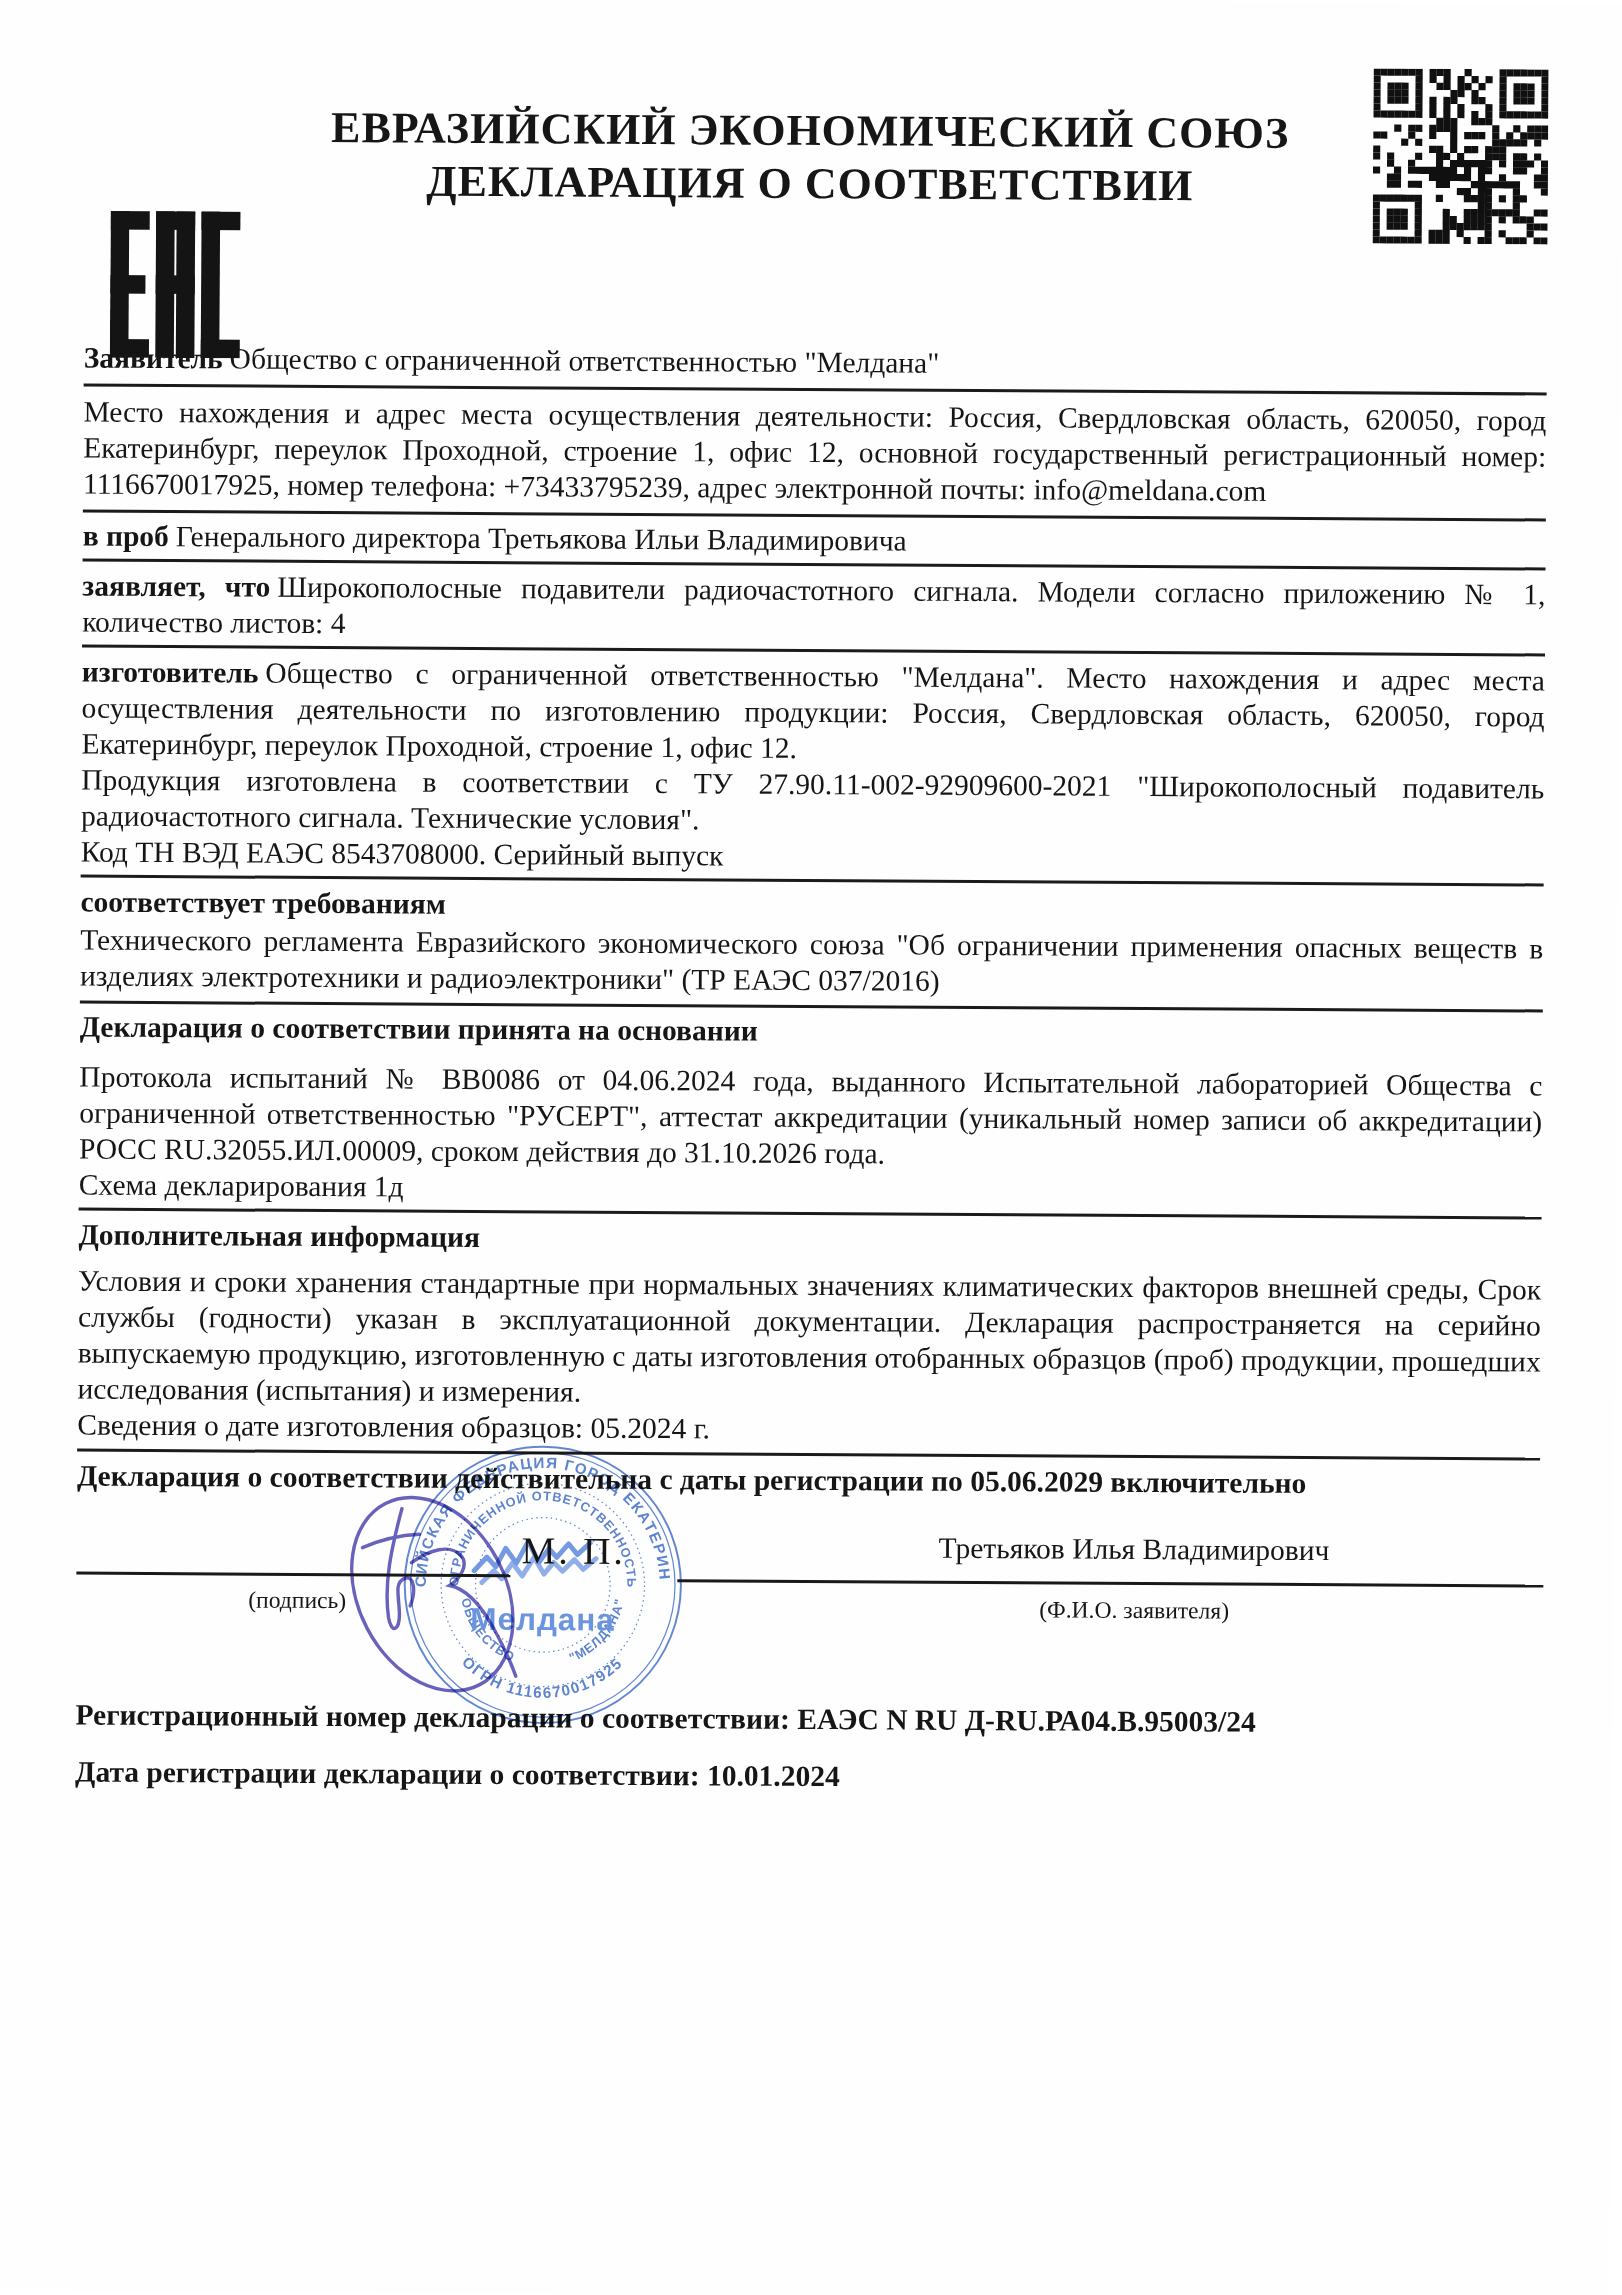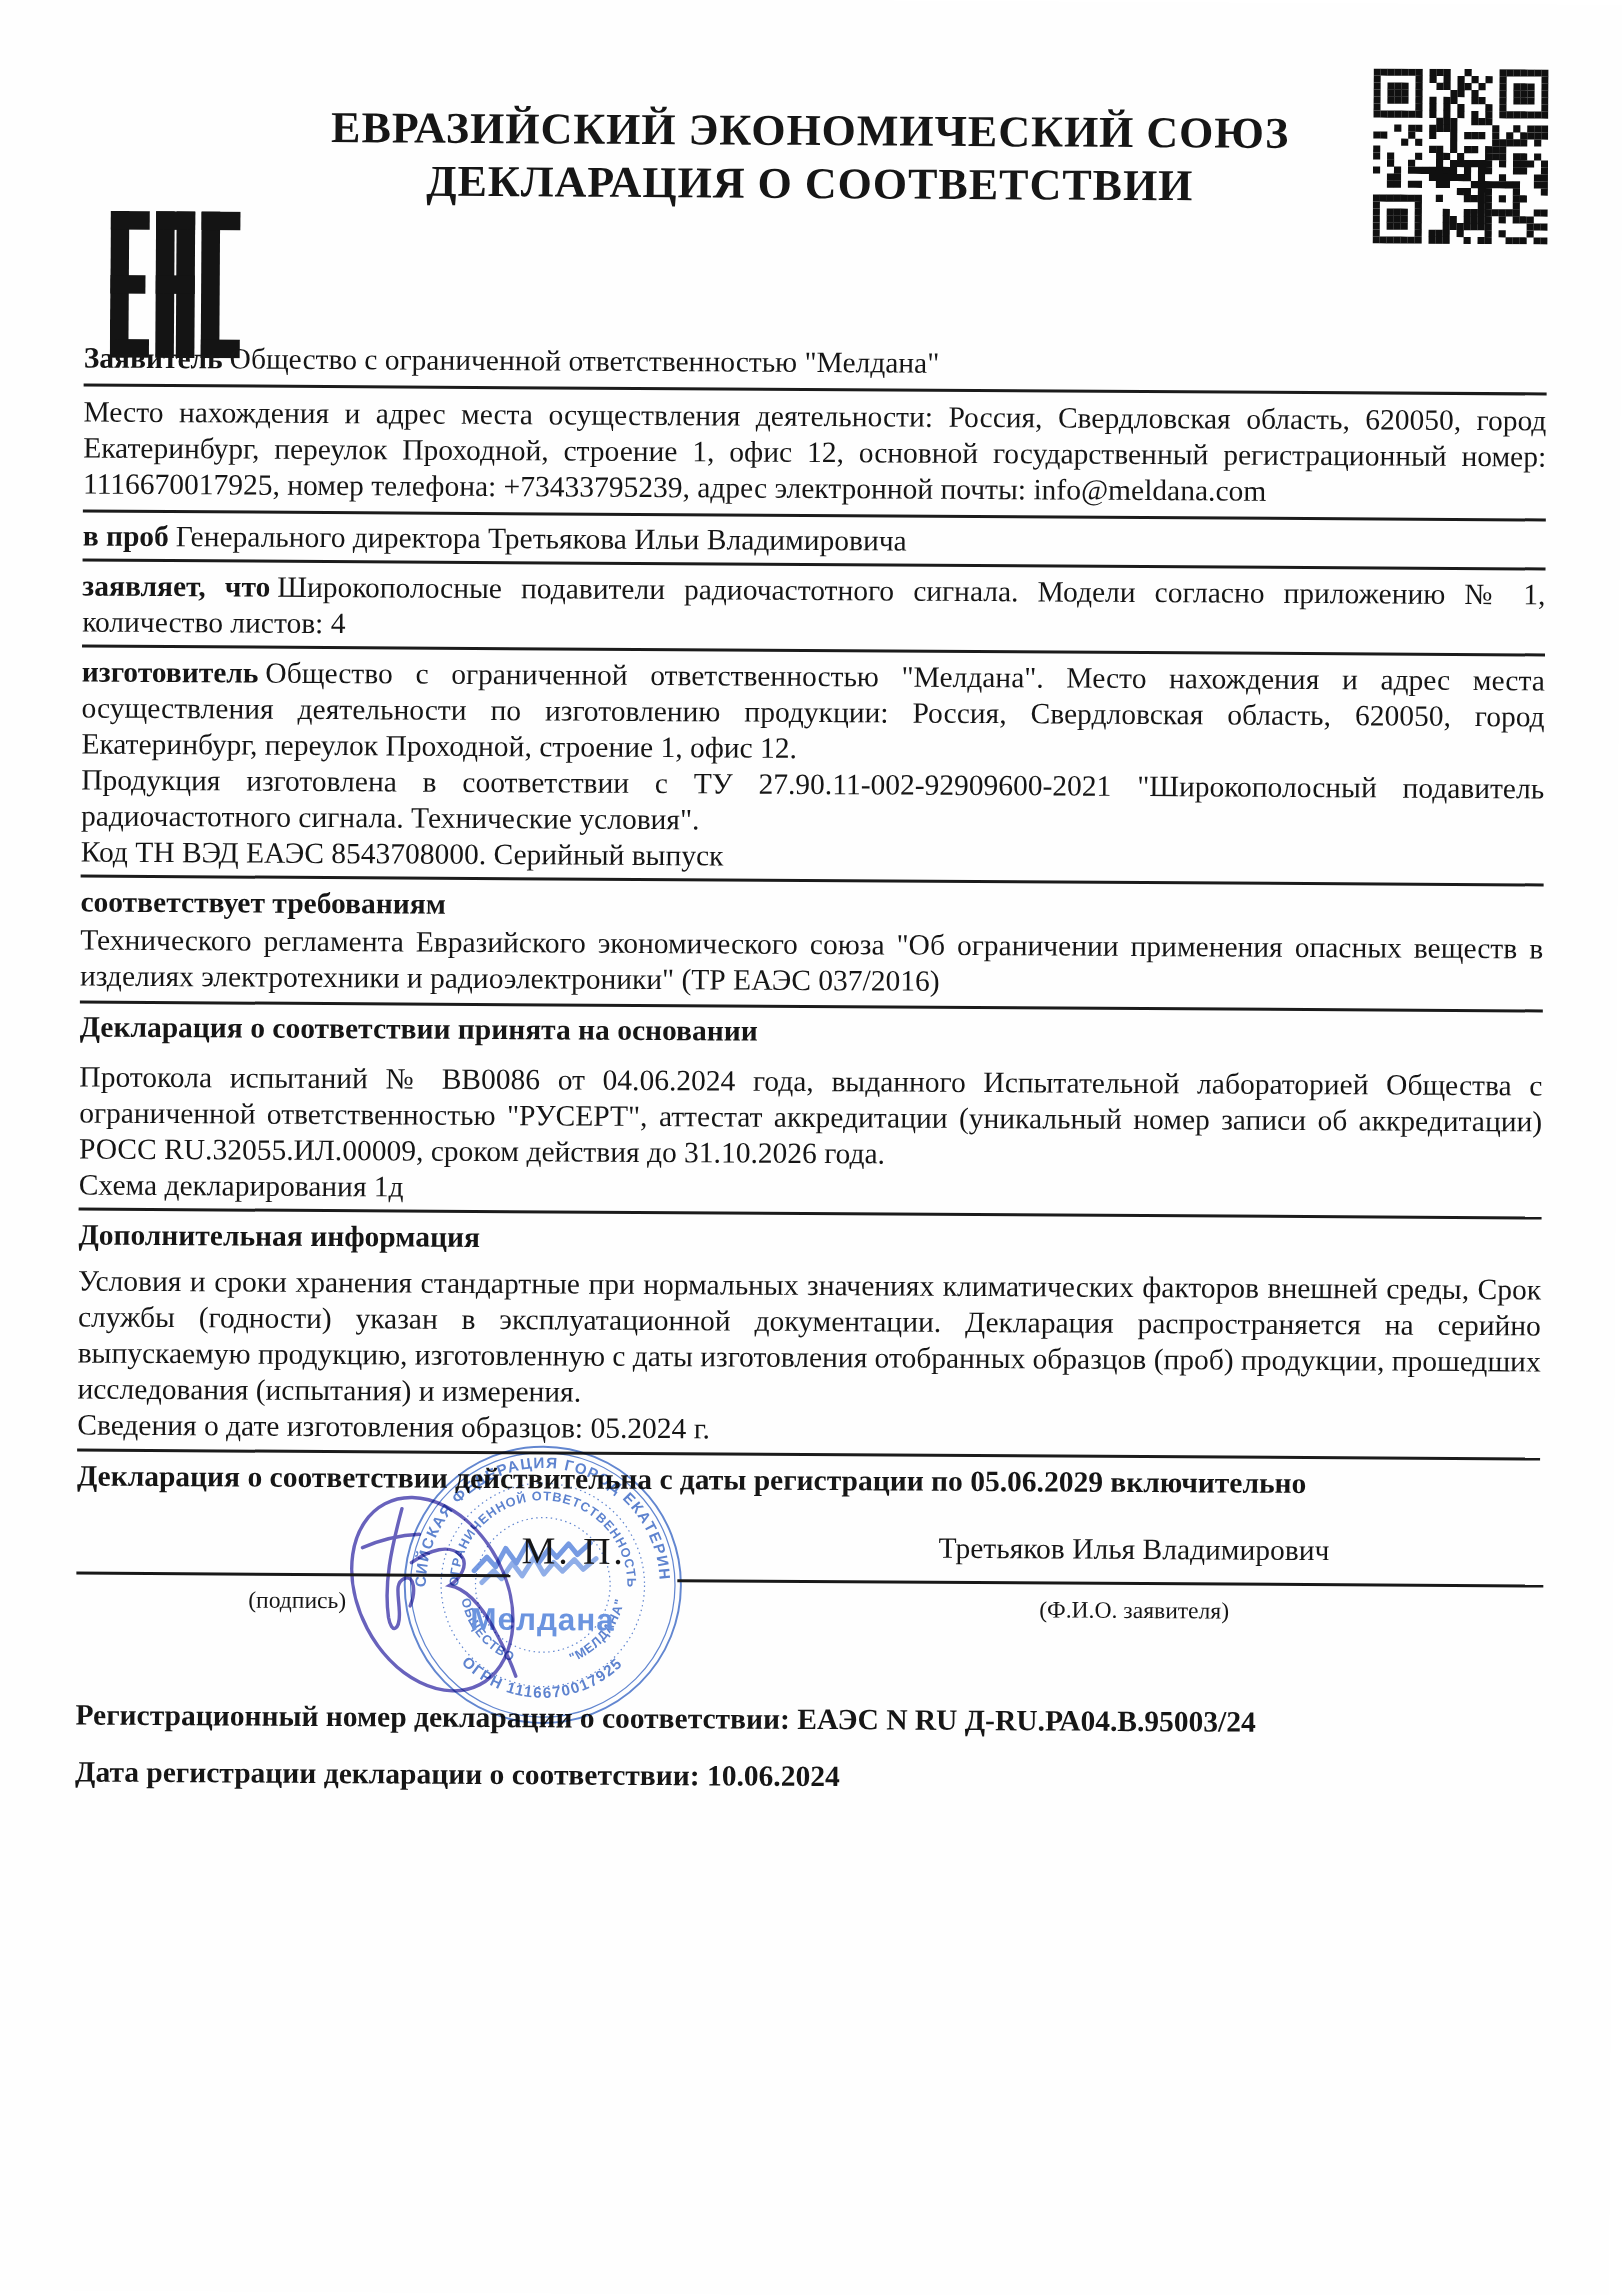--- a/index.html
+++ b/index.html
@@ -483,16 +483,16 @@
 
       <div class="sigline-left"></div>
       <div class="sigline-right"></div>
       <div class="mp">М. П.</div>
       <div class="cap cap-sign">(подпись)</div>
       <div class="cap cap-name">Третьяков Илья Владимирович</div>
       <div class="cap cap-fio">(Ф.И.О. заявителя)</div>
     </div>
 
     <p class="footer-reg"><span>Регистрационный номер декларации о соответствии:</span> <span>ЕАЭС N RU Д-RU.РА04.В.95003/24</span></p>
-    <p class="footer-date"><span>Дата регистрации декларации о соответствии:</span> <span>10.06.2024</span></p>
+    <p class="footer-date"><span>Дата регистрации декларации о соответствии:</span> <span>10.01.2024</span></p>
   </div>
 </div>
 
 
 </body></html>

